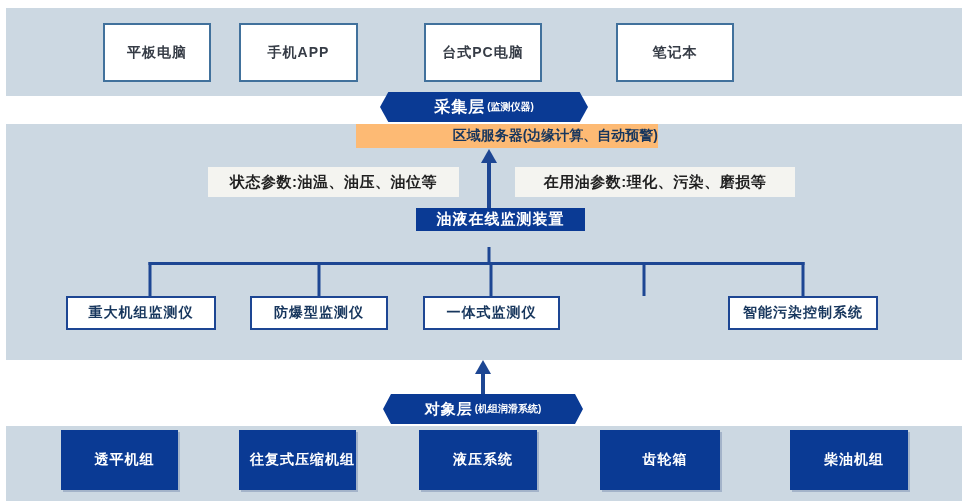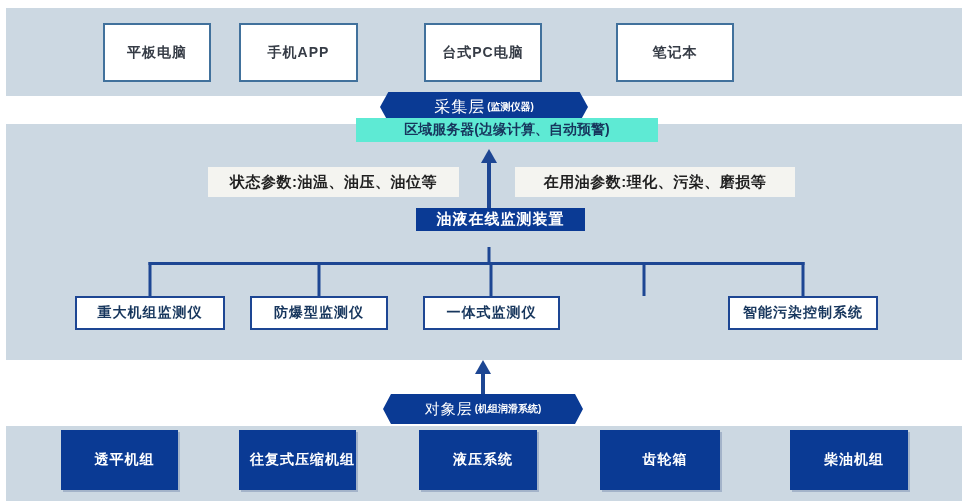--- a/index.html
+++ b/index.html
@@ -14,25 +14,25 @@
        box-sizing:border-box;text-align:center;}
 
   .top-box{top:23px;height:59px;background:#ffffff;border:2px solid #41719c;
            color:#363c46;font-size:14px;font-weight:bold;letter-spacing:1px;}
 
   .pill{position:absolute;display:flex;align-items:baseline;justify-content:center;gap:2px;
         background:#0a3a94;color:#ffffff;
         clip-path:polygon(4% 0,96% 0,100% 50%,96% 100%,4% 100%,0 50%);}
   .pill1{left:380px;top:92px;width:208px;height:30px;}
   .pill2{left:383px;top:394px;width:200px;height:30px;}
-  .pill .big{font-size:16px;font-weight:normal;letter-spacing:1px;align-self:center;}
+  .pill .big{font-size:16px;font-weight:bold;letter-spacing:1px;align-self:center;}
   .pill .small{font-size:10px;font-weight:bold;align-self:center;}
 
-  .server-box{left:356px;top:118px;width:302px;height:24px;background:#5eead4;
-              color:#17365d;font-size:14px;font-weight:bold;}
+  .server-box{left:356px;top:124px;width:302px;height:24px;background:#fdba74;
+              color:#17365d;font-size:14px;font-weight:bold;justify-content:flex-end;}
 
   .param-label{position:absolute;top:167px;height:30px;display:flex;align-items:center;
                justify-content:center;background:#f4f4f0;color:#1f1f1f;
                font-size:15px;font-weight:bold;letter-spacing:0.5px;}
   .param-left{left:208px;width:251px;}
   .param-right{left:515px;width:280px;}
 
   .device-box{left:416px;top:208px;width:169px;height:23px;background:#0a3a94;
               color:#ffffff;font-size:15px;font-weight:bold;letter-spacing:1px;}
 
@@ -93,21 +93,21 @@
       <span>区域服务器(边缘计算、自动预警)</span>
     </div>
 
   <div class="param-label param-left">状态参数:油温、油压、油位等</div>
   <div class="param-label param-right">在用油参数:理化、污染、磨损等</div>
 
   <div class="box device-box">
       <span>油液在线监测装置</span>
     </div>
 
-  <div class="box monitor-box" style="left:75px;width:150px;">
+  <div class="box monitor-box" style="left:66px;width:150px;">
       <span>重大机组监测仪</span>
     </div>
   <div class="box monitor-box" style="left:250px;width:138px;">
       <span>防爆型监测仪</span>
     </div>
   <div class="box monitor-box" style="left:423px;width:137px;">
       <span>一体式监测仪</span>
     </div>
   <div class="box monitor-box" style="left:728px;width:150px;">
       <span>智能污染控制系统</span>

